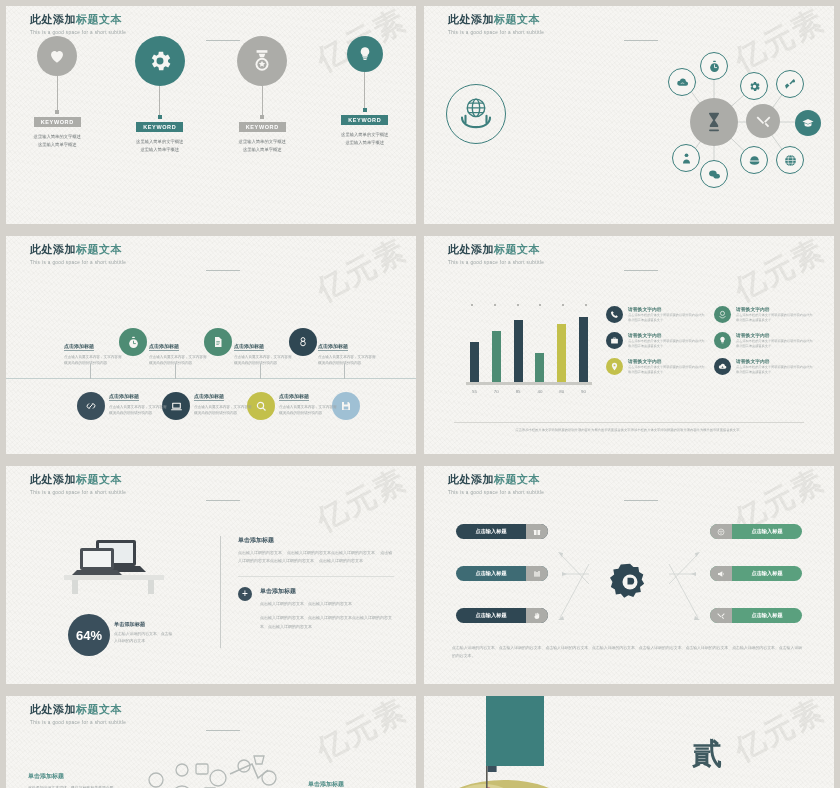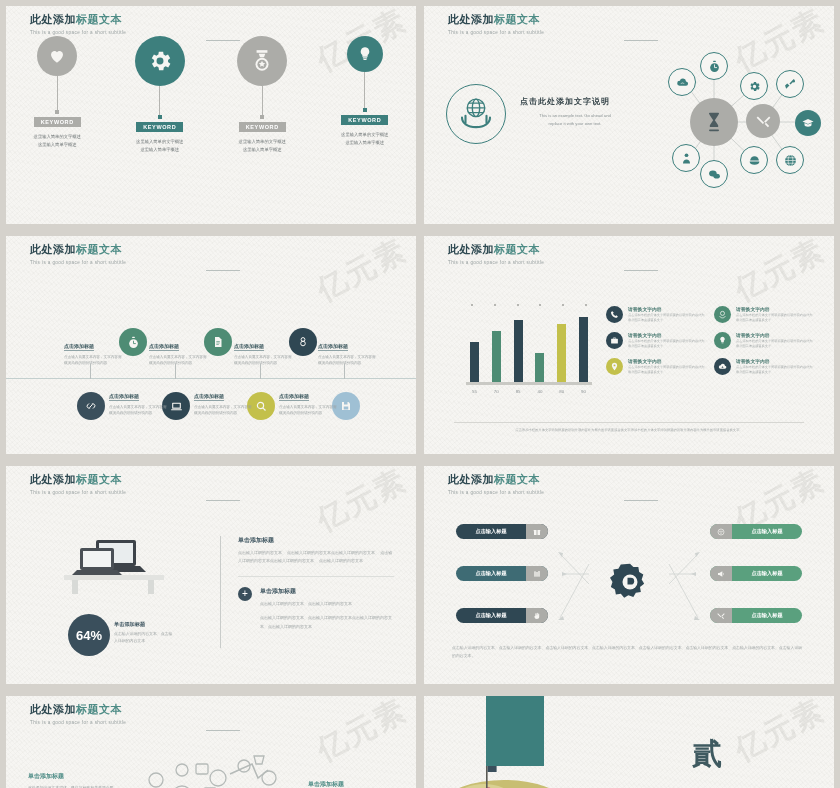--- a/index.html
+++ b/index.html
@@ -219,24 +219,20 @@
     <div class="s2-globe">
       <svg width="42" height="42" viewBox="0 0 48 48" fill="none" stroke="#3D7F7D" stroke-width="1.6">
         <circle cx="24" cy="17" r="10"></circle>
         <ellipse cx="24" cy="17" rx="4.2" ry="10"></ellipse>
         <path d="M14 17h20M15.6 11.6h16.8M15.6 22.4h16.8"></path>
         <path d="M8 28c0 6 6 11 16 11s16-5 16-11" stroke-width="2.4" stroke-linecap="round" fill="none"></path>
         <path d="M12 26v8M36 26v8" stroke-width="2.4" stroke-linecap="round"></path>
       </svg>
     </div>
 
-    <div class="s2-txt">
-      <div class="h">点击此处添加文字说明</div>
-      <div class="b"><span>This is an example text. Go ahead and</span><br><span>replace it with your own text.</span></div>
-    </div>
 
     <div class="s2-net">
       <svg width="215" height="175" style="position:absolute;left:0;top:0;" stroke="#c6cac8" stroke-width=".8" fill="none">
         <path d="M100 88 L70 48 M100 88 L100 32 M100 88 L140 52 M100 88 L72 128 M100 88 L100 140 M100 88 L140 126 M100 88 L148 88
                  M148 88 L176 50 M148 88 L176 126 M148 88 L196 88"></path>
       </svg>
       <div class="nd ring" style="left:86px;top:18px;width:28px;height:28px;">
         <svg width="13" height="13" viewBox="0 0 24 24" fill="#3D7F7D">
             <rect x="9.5" y="1.5" width="5" height="2.4" rx="1"></rect>
             <circle cx="12" cy="14" r="8"></circle>

